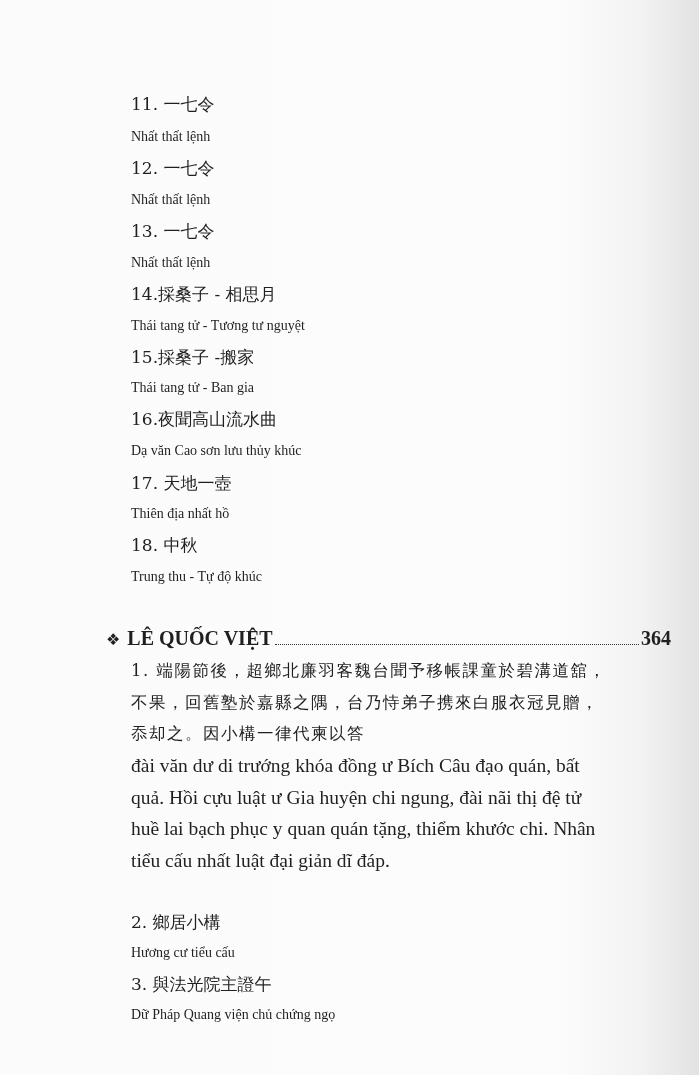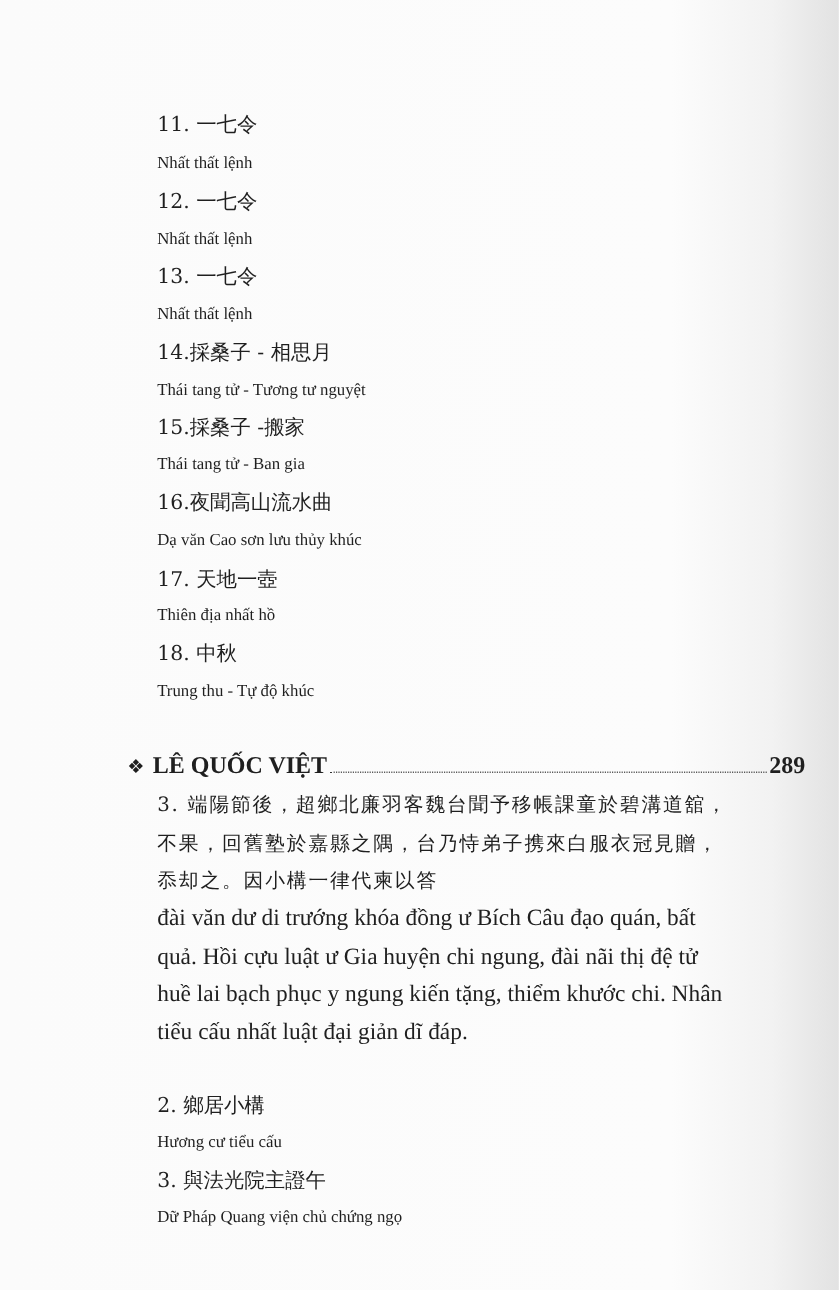--- a/index.html
+++ b/index.html
@@ -95,33 +95,33 @@
   <div class="line han" style="top:471px">17. 天地一壺</div>
   <div class="line" style="top:502px">Thiên địa nhất hồ</div>
 
   <div class="line han" style="top:533px">18. 中秋</div>
   <div class="line" style="top:565px">Trung thu - Tự độ khúc</div>
 
   <div class="section-heading">
     <span class="bullet">❖</span>
     <span>LÊ QUỐC VIỆT</span>
     <span class="leader"></span>
-    <span>289</span>
+    <span>364</span>
   </div>
 
   <div class="para han" style="top:655px">
-    <div>3. 端陽節後，超鄉北廉羽客魏台聞予移帳課童於碧溝道舘，</div>
+    <div>1. 端陽節後，超鄉北廉羽客魏台聞予移帳課童於碧溝道舘，</div>
     <div>不果，回舊塾於嘉縣之隅，台乃恃弟子携來白服衣冠見贈，</div>
     <div>忝却之。因小構一律代柬以答</div>
   </div>
 
   <div class="para" style="top:750px">
     <div>đài văn dư di trướng khóa đồng ư Bích Câu đạo quán, bất</div>
     <div>quả. Hồi cựu luật ư Gia huyện chi ngung, đài nãi thị đệ tử</div>
-    <div>huề lai bạch phục y ngung kiến tặng, thiểm khước chi. Nhân</div>
+    <div>huề lai bạch phục y quan quán tặng, thiểm khước chi. Nhân</div>
     <div>tiểu cấu nhất luật đại giản dĩ đáp.</div>
   </div>
 
   <div class="line han" style="top:910px">2. 鄉居小構</div>
   <div class="line" style="top:941px">Hương cư tiểu cấu</div>
 
   <div class="line han" style="top:972px">3. 與法光院主證午</div>
   <div class="line" style="top:1003px">Dữ Pháp Quang viện chủ chứng ngọ</div>
 
 </div>

